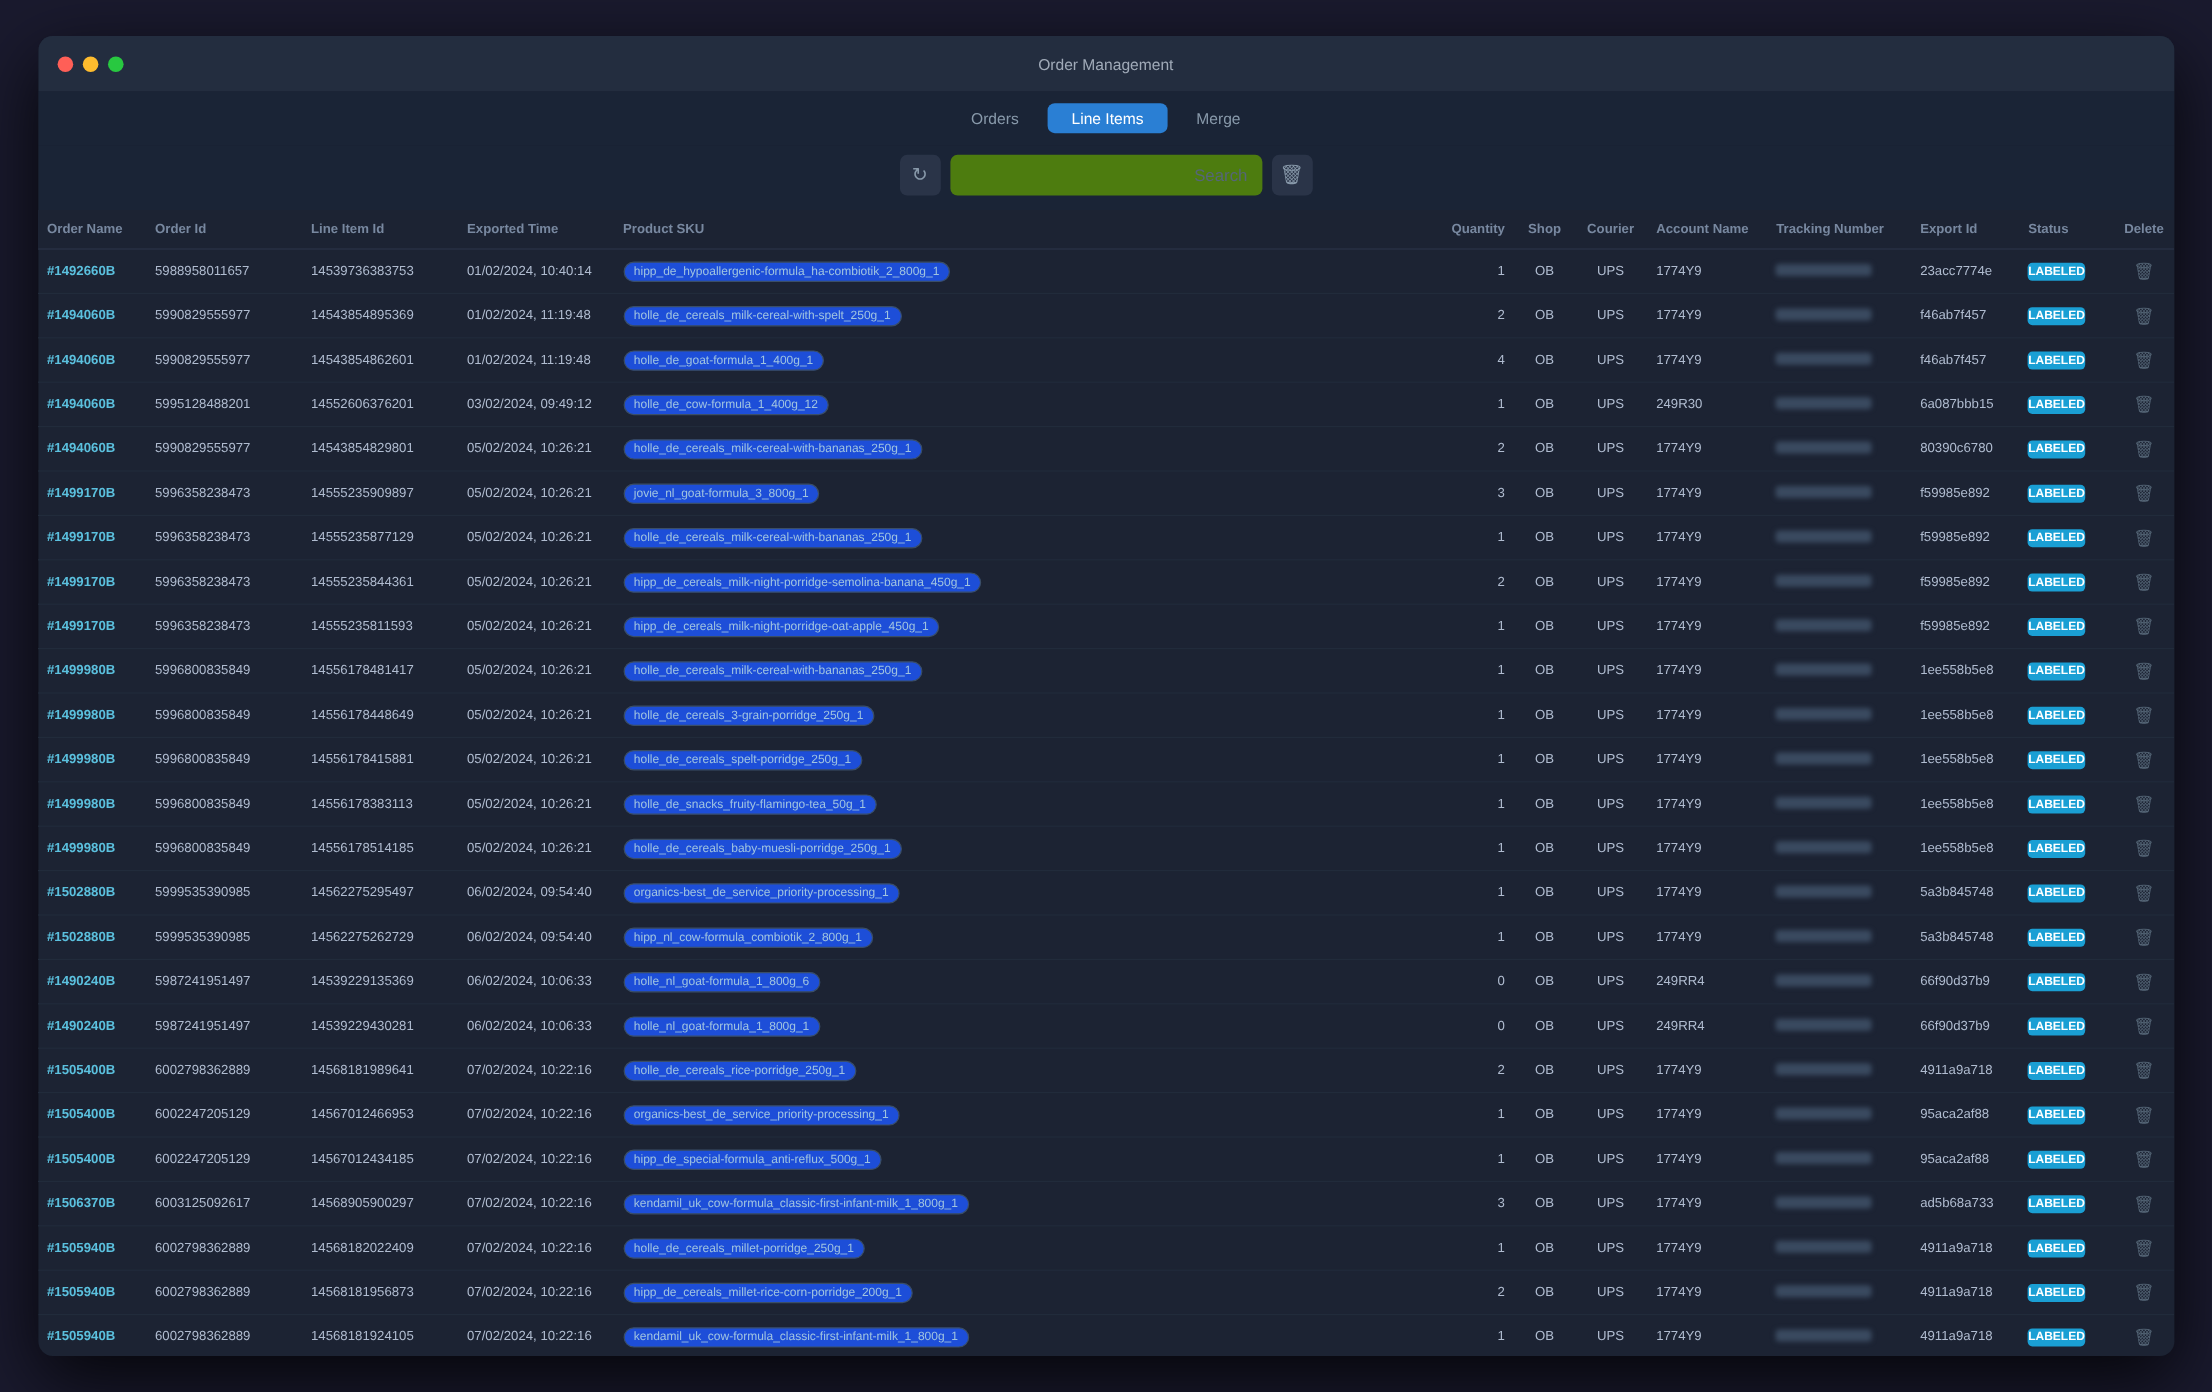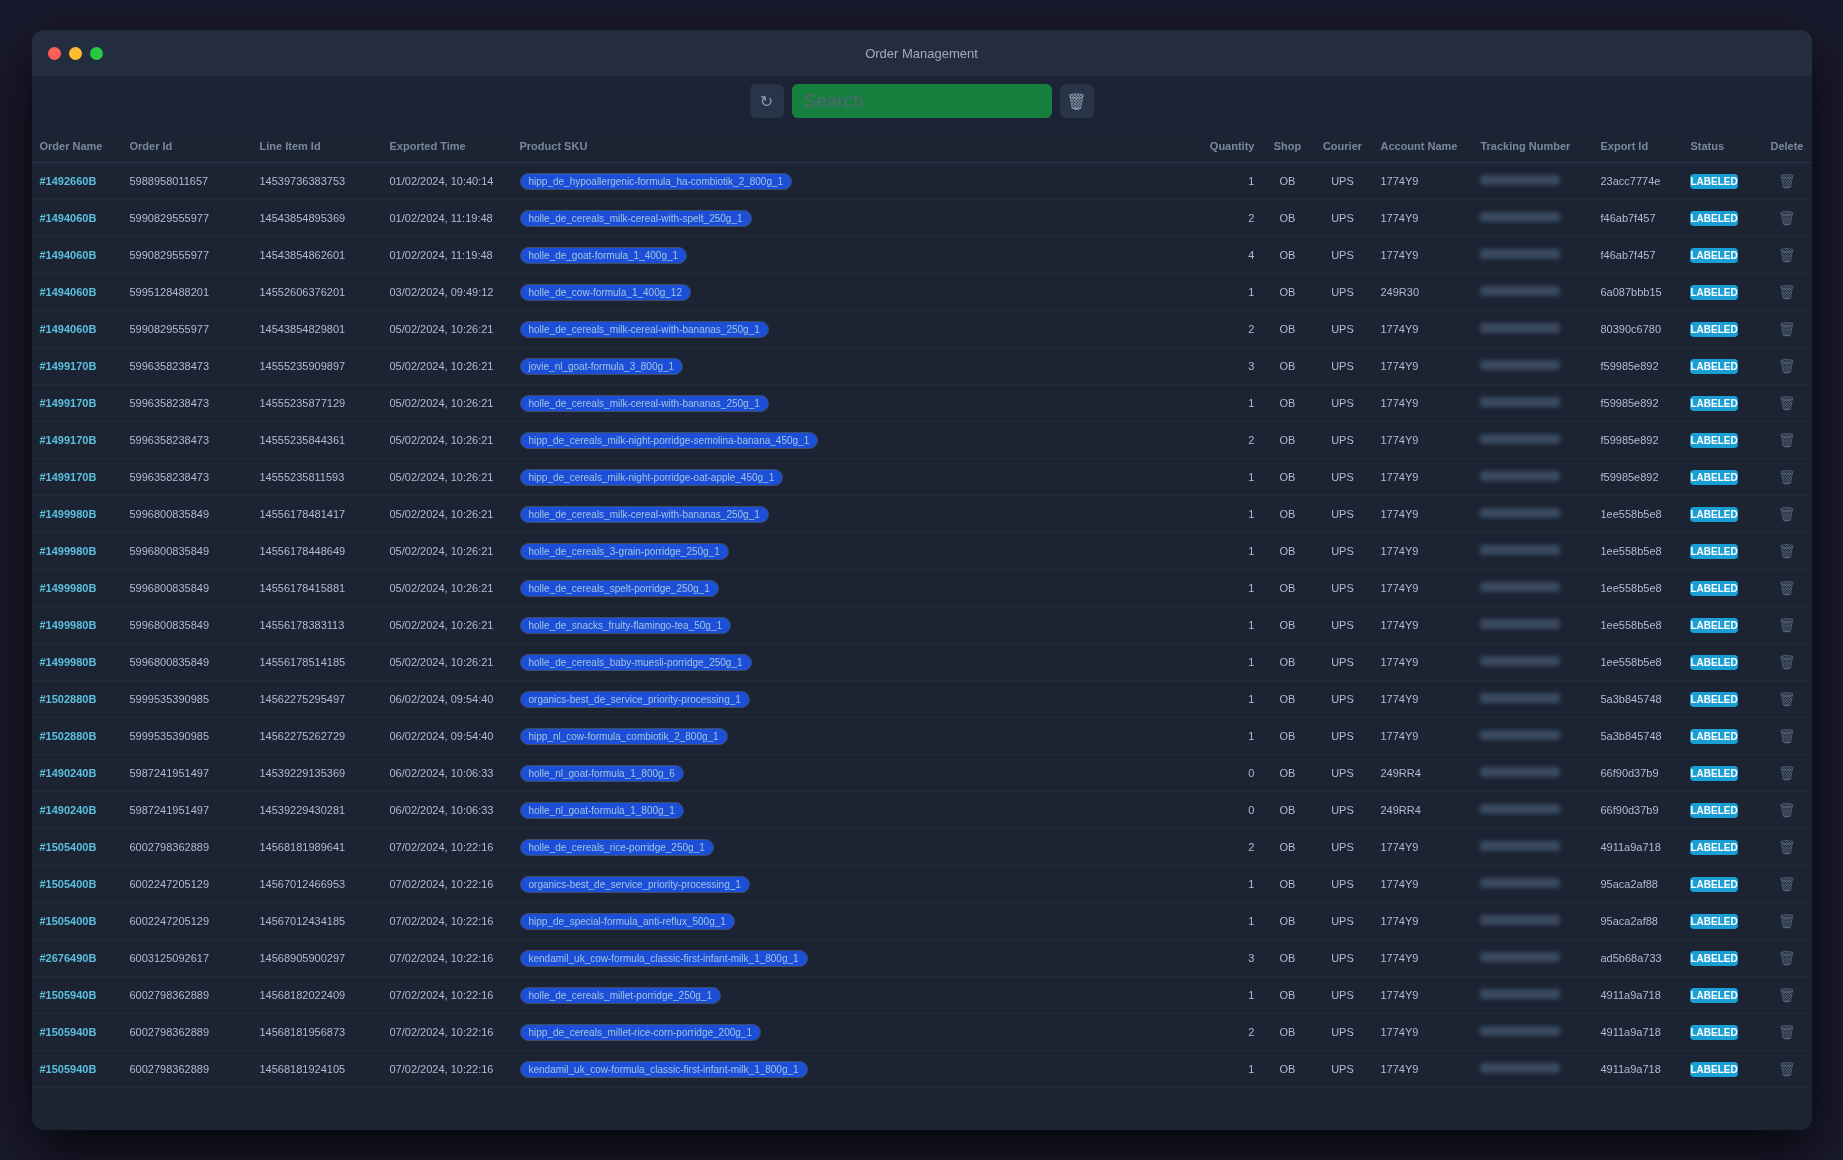--- a/index.html
+++ b/index.html
@@ -87,27 +87,28 @@
       cursor: pointer;
       display: flex;
       align-items: center;
       justify-content: center;
       color: #8899aa;
       font-size: 16px;
     }
     .search-input {
       width: 260px;
       height: 34px;
-      background: #15803d;
+      background: #4d7c0f;
       border: none;
       border-radius: 6px;
       padding: 0 12px;
       color: #c8d0e0;
-      font-size: 19px;
+      font-size: 14px;
       outline: none;
+      text-align: right;
     }
     .search-input::placeholder { color: #556677; }
     .table-container {
       flex: 1;
       overflow-y: auto;
       overflow-x: hidden;
     }
     .table-container::-webkit-scrollbar { width: 6px; }
     .table-container::-webkit-scrollbar-track { background: #1c2333; }
     .table-container::-webkit-scrollbar-thumb { background: #3a4a60; border-radius: 3px; }
@@ -195,20 +196,25 @@
 
   <div class="titlebar">
     <div class="traffic-lights">
       <div class="tl tl-red"></div>
       <div class="tl tl-yellow"></div>
       <div class="tl tl-green"></div>
     </div>
     <span class="title">Order Management</span>
   </div>
 
+  <div class="nav-bar">
+    <button class="nav-tab">Orders</button>
+    <button class="nav-tab active">Line Items</button>
+    <button class="nav-tab">Merge</button>
+  </div>
 
   <div class="toolbar">
     <button class="icon-btn">
       <span>↻</span>
     </button>
     <input class="search-input" type="text" placeholder="Search" style="">
     <button class="icon-btn">
       <span>🗑</span>
     </button>
   </div>
@@ -542,21 +548,21 @@
     <td class="col-qty">1</td>
     <td class="col-shop">OB</td>
     <td class="col-courier">UPS</td>
     <td class="col-account">1774Y9</td>
     <td class="col-tracking"><span class="tracking-blur"></span></td>
     <td class="col-export-id">95aca2af88</td>
     <td class="col-status"><span class="labeled-badge">LABELED</span></td>
     <td class="col-delete"><button class="delete-btn">🗑</button></td>
   </tr>
           <tr>
-    <td class="col-order-name"><span class="order-name">#2676490B</span></td>
+    <td class="col-order-name"><span class="order-name">#1506370B</span></td>
     <td class="col-order-id">6003125092617</td>
     <td class="col-line-item">14568905900297</td>
     <td class="col-exported">07/02/2024, 10:22:16</td>
     <td class="col-sku"><span class="sku-badge">kendamil_uk_cow-formula_classic-first-infant-milk_1_800g_1</span></td>
     <td class="col-qty">3</td>
     <td class="col-shop">OB</td>
     <td class="col-courier">UPS</td>
     <td class="col-account">1774Y9</td>
     <td class="col-tracking"><span class="tracking-blur"></span></td>
     <td class="col-export-id">ad5b68a733</td>

